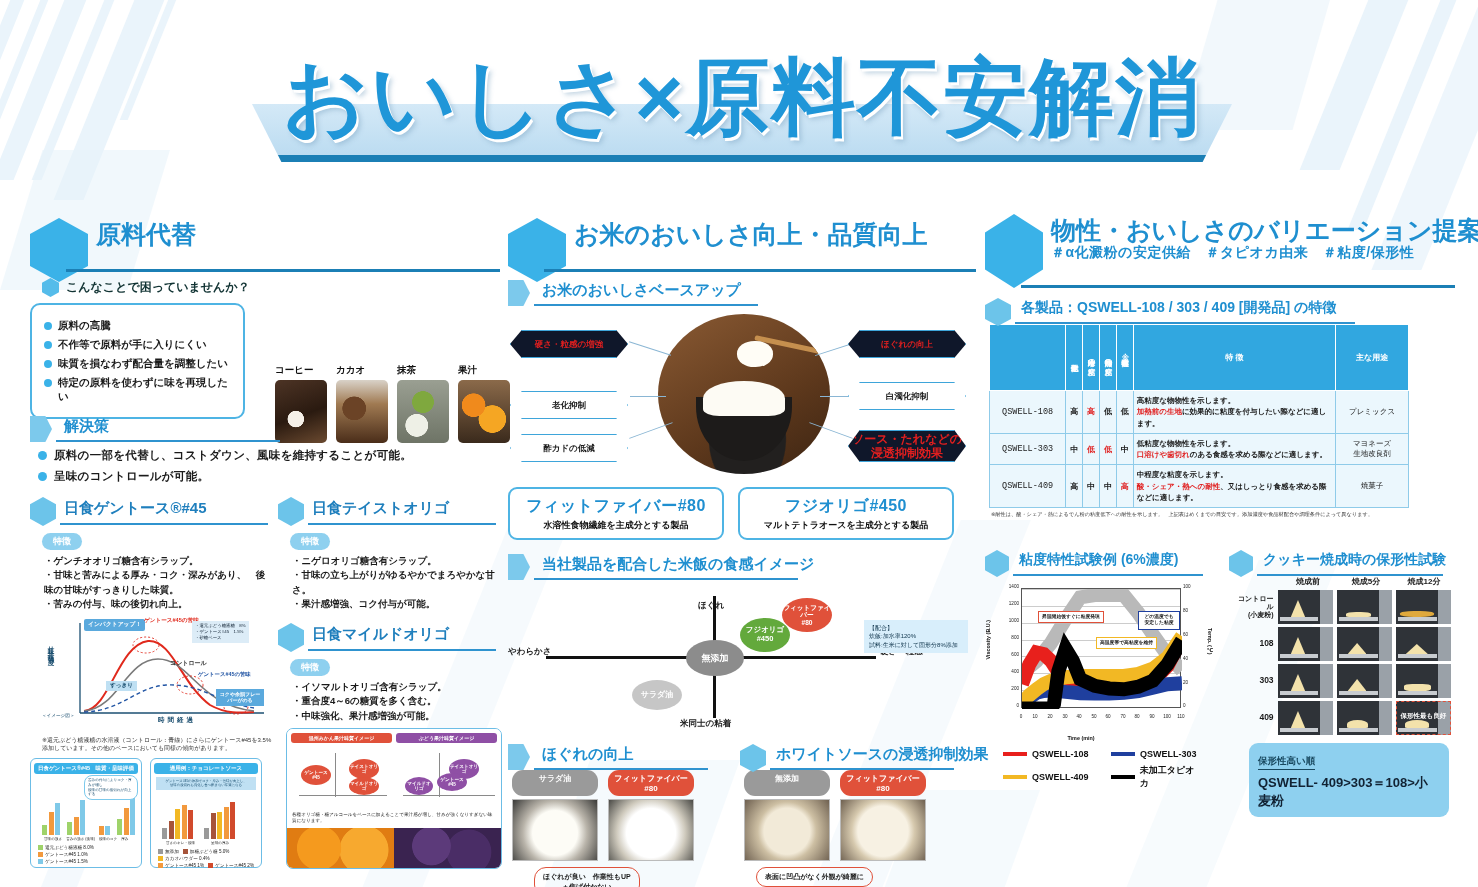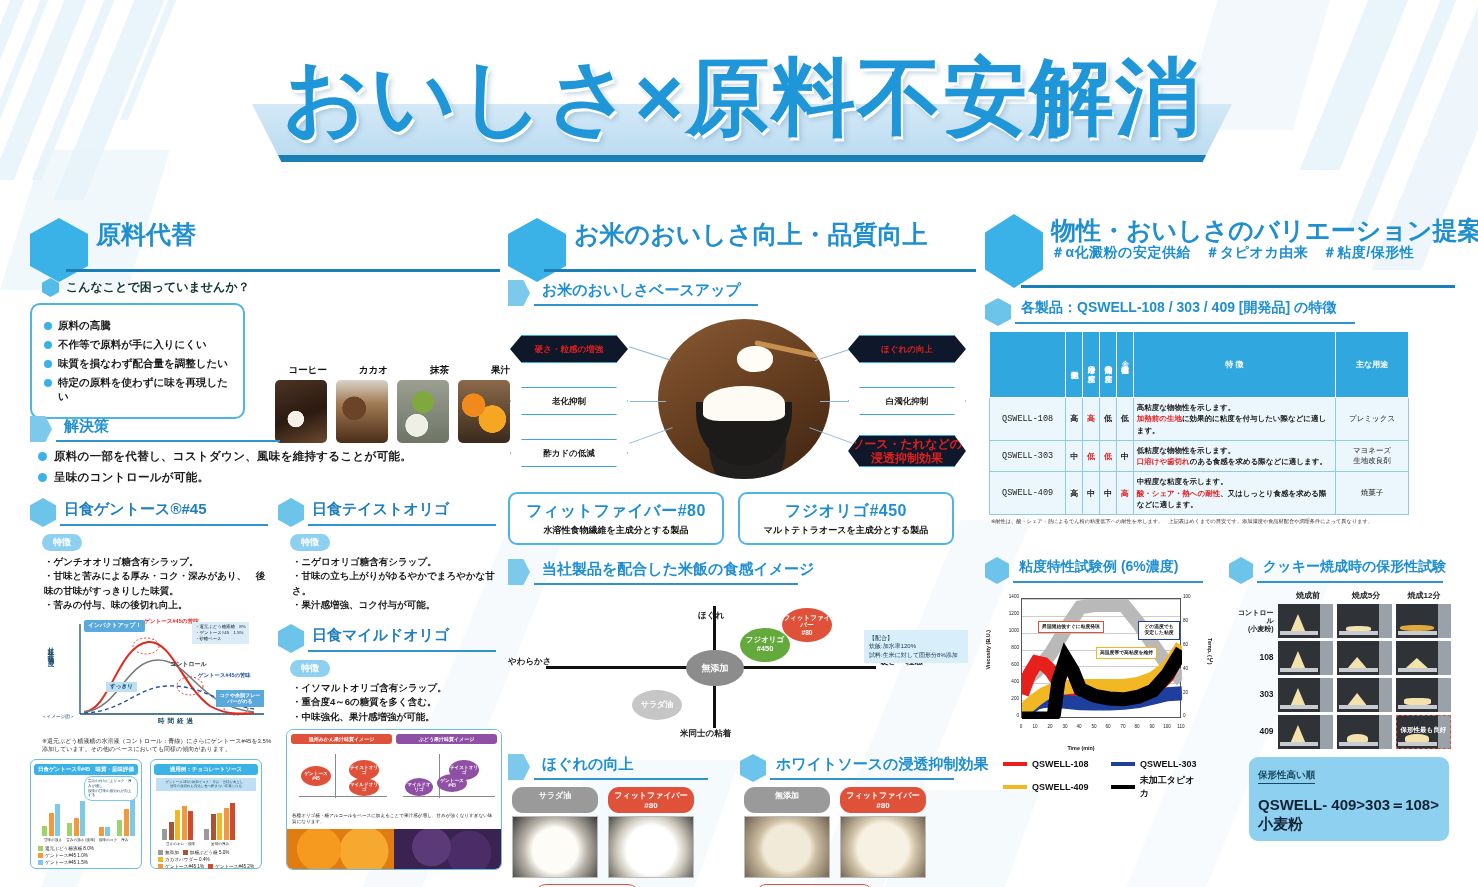--- a/index.html
+++ b/index.html
@@ -57,21 +57,21 @@
     position:absolute; left:66px; top:30px; font-size:14px; font-weight:bold;
     color:#1f8fd0; letter-spacing:.5px; white-space:nowrap;
   }
   .sec-head .rule{
     position:absolute; left:36px; right:0; bottom:-2px; height:3px; background:#1b7fb5;
   }
   #col-right .sec-head{ height:70px; }
   #col-right .sec-head .rule{ bottom:-4px; }
 
   
-  .sub-head{ position:relative; height:26px; margin:10px 0 7px 0; }
+  .sub-head{ position:relative; height:26px; margin:10px 0 0 0; }
   .sub-head .txt{
     position:absolute; left:34px; top:1px; font-size:15px; font-weight:bold; color:#1f8fd0;
     white-space:nowrap;
   }
   .sub-head .rule{ position:absolute; left:26px; bottom:0; height:2px; background:#2f93cf; }
   .sub-head .tri{
     position:absolute; left:0; top:0; width:22px; height:26px; background:#7cc9ec;
     clip-path:polygon(0 0,70% 0,100% 50%,70% 100%,0 100%);
   }
 
@@ -85,21 +85,21 @@
     border:2px solid #4eb4e4; border-radius:10px; padding:9px 10px 8px 12px;
     width:215px;
   }
   .prob-box li{ list-style:none; font-size:10.5px; font-weight:bold; color:#1a1a1a;
     margin:5px 0; display:flex; align-items:flex-start; gap:6px; }
   .prob-box li::before{ content:""; width:8px;height:8px;border-radius:50%;
     background:#3ab2e8; flex:0 0 8px; margin-top:3px;}
 
   .flavor-row{ position:absolute; left:245px; top:86px; display:flex; gap:9px; }
   .flavor{ width:52px; }
-  .flavor .lab{ text-align:right; font-size:9.5px; font-weight:bold; color:#111; margin-bottom:3px;}
+  .flavor .lab{ text-align:left; font-size:9.5px; font-weight:bold; color:#111; margin-bottom:3px;}
   .flavor .img{ width:52px; height:63px; border-radius:5px; }
   .img-coffee{ background:
      radial-gradient(circle at 40% 62%, #f5f0e8 0 16%, rgba(0,0,0,0) 17%),
      linear-gradient(160deg,#4d3425 0%,#2a1a10 55%,#6b4a30 100%); }
   .img-cacao{ background:
      radial-gradient(circle at 35% 45%, #6b4326 0 24%, rgba(0,0,0,0) 25%),
      linear-gradient(180deg,#d9d2c8 0%,#a07a52 38%,#4a2d19 100%); }
   .img-matcha{ background:
      radial-gradient(circle at 50% 35%, #7fa83e 0 22%, rgba(0,0,0,0) 23%),
      radial-gradient(circle at 38% 72%, #eef0e6 0 20%, rgba(0,0,0,0) 21%),
@@ -245,21 +245,21 @@
      background:linear-gradient(90deg,#2f3338 0 76%,#9aa1a8 76% 100%); overflow:hidden;}
   .ck-cell .tray{ position:absolute; left:4%; bottom:3px; width:70%; height:4px; background:#c8ccd0;}
   .ck-cell .dough{ position:absolute; bottom:7px; background:#f3e2ab;}
   .ck-mark{ position:absolute; inset:0; border:1.6px dashed #e0513a;}
   .ck-mark span{ position:absolute; left:50%; top:44%; transform:translate(-50%,-50%);
      font-size:6.5px; font-weight:bold; color:#fff; white-space:nowrap;}
   .rankbox{ margin:8px 0 0 20px; width:200px; background:#8ed0ef; border-radius:9px;
      padding:7px 9px; }
   .rankbox .t{ font-size:9.5px; font-weight:bold; color:#18485f; border-bottom:1.5px solid #18485f;
      display:inline-block; padding-bottom:1px;}
-  .rankbox .v{ font-size:15px; font-weight:bold; color:#123; margin-top:12px;}
+  .rankbox .v{ font-size:13px; font-weight:bold; color:#123; margin-top:4px;}
 
   
   .fruitpanel{ border:1.5px solid #6cbde6; border-radius:7px; overflow:hidden; width:216px; margin:5px 0 0 8px;}
   .fp-top{ display:flex; gap:4px; padding:4px; background:#fff;}
   .fp-chip{ flex:1; font-size:5px; color:#fff; background:#e0513a; text-align:center;
      border-radius:3px; padding:2px 0; font-weight:bold;}
   .fp-chip.purple{ background:#8f4fa5;}
   .fp-imgs{ display:flex; height:40px;}
   .fp-orange{ flex:1; background:radial-gradient(circle at 30% 50%,#f59a1e 0 28%,rgba(0,0,0,0) 29%),
       radial-gradient(circle at 72% 55%,#f7a92f 0 30%,rgba(0,0,0,0) 31%), #e07c12;}
@@ -564,21 +564,21 @@
       <div class="rice"></div>
     </div>
     <div class="connector" style="left:120px;top:40px;width:44px;transform:rotate(18deg);"></div>
     <div class="connector" style="left:122px;top:88px;width:36px;"></div>
     <div class="connector" style="left:120px;top:122px;width:46px;transform:rotate(-20deg);"></div>
     <div class="connector" style="left:306px;top:40px;width:46px;transform:rotate(-18deg);"></div>
     <div class="connector" style="left:312px;top:88px;width:36px;"></div>
     <div class="connector" style="left:300px;top:122px;width:46px;transform:rotate(20deg);"></div>
 
     <div class="hexlabel hl" style="left:2px;top:22px;">硬さ・粒感の増強</div>
-    <div class="hexlabel" style="left:2px;top:74px;">老化抑制</div>
+    <div class="hexlabel" style="left:2px;top:83px;">老化抑制</div>
     <div class="hexlabel" style="left:2px;top:126px;">酢カドの低減</div>
     <div class="hexlabel hl" style="left:340px;top:22px;">ほぐれの向上</div>
     <div class="hexlabel" style="left:340px;top:74px;">白濁化抑制</div>
     <div class="hexlabel hl two" style="left:340px;top:122px;white-space:pre-line;font-size:12px;">ソース・たれなどの
 浸透抑制効果</div>
   </div>
 
   <div class="prodcards">
     <div class="prodcard">
       <div class="n">フィットファイバー#80</div>

